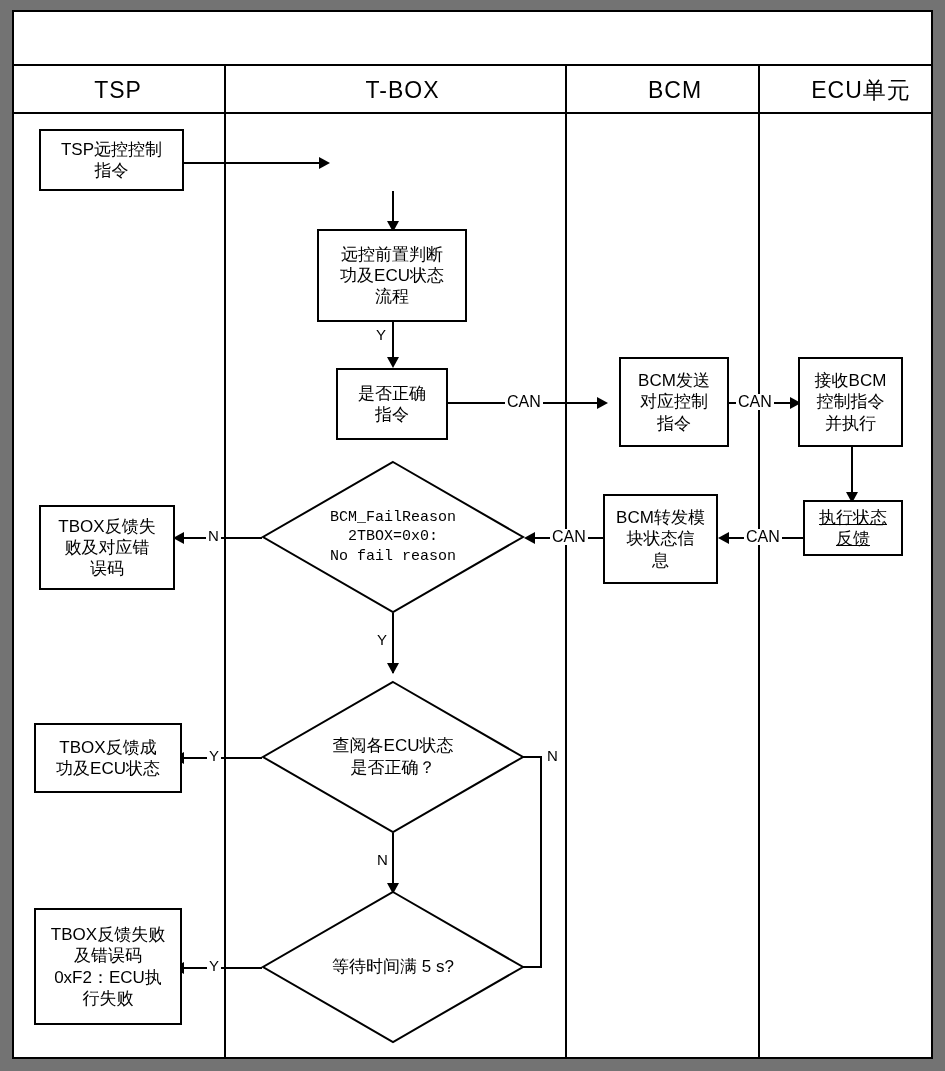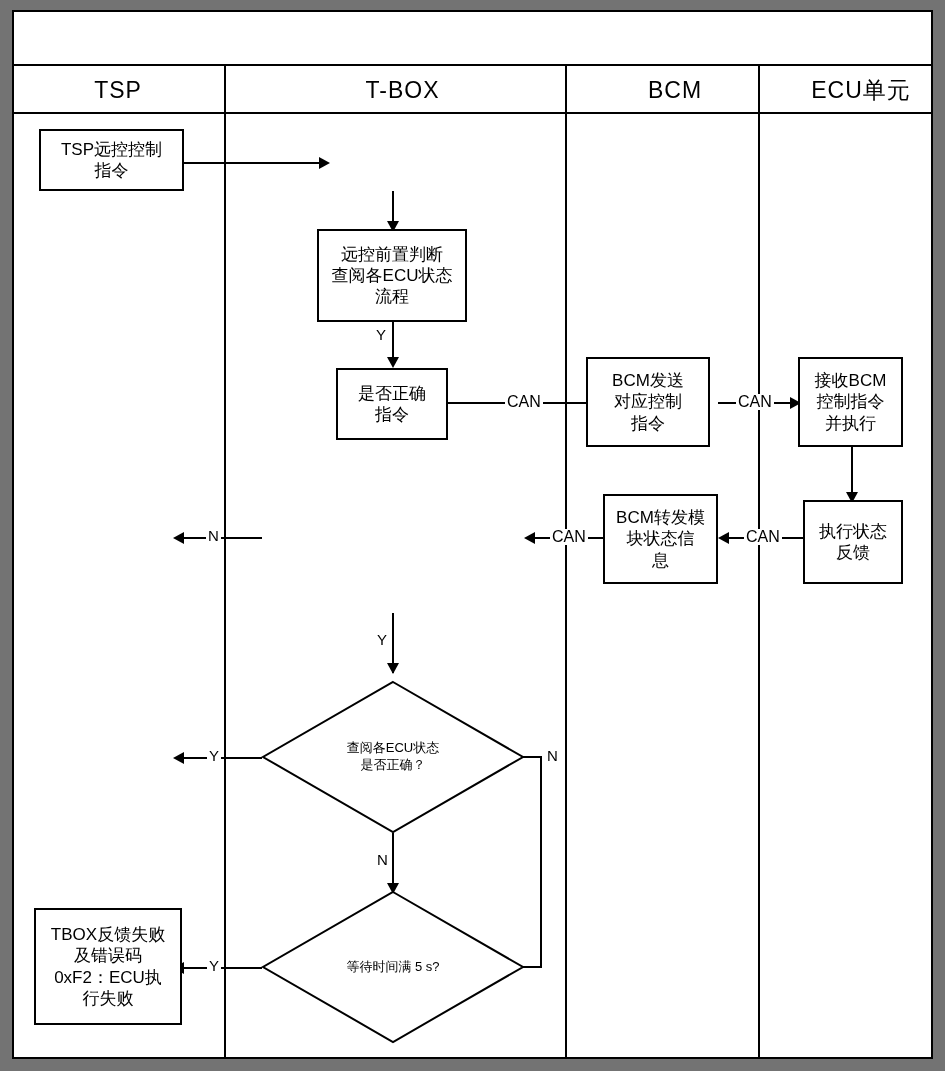--- a/index.html
+++ b/index.html
@@ -77,21 +77,21 @@
   }
   .diamond-wrap svg { display: block; overflow: visible; }
   .diamond-label {
     position: absolute;
     left: 0; top: 0;
     width: 100%; height: 100%;
     display: flex;
     align-items: center;
     justify-content: center;
     text-align: center;
-    font-size: 13px;
+    font-size: 17px;
     line-height: 1.3;
     color: #000;
     white-space: pre-line;
     pointer-events: none;
   }
   .diamond-label.mono {
     font-family: "Liberation Mono", "DejaVu Sans Mono", monospace;
     font-size: 15px;
   }
   
@@ -207,59 +207,72 @@
   <div class="edge-label" style="left:207px;top:958px;">Y</div>
 
   <div class="conn h" style="left:522px;top:756px;width:20px;"></div>
   <div class="conn v" style="left:540px;top:756px;height:212px;"></div>
   <div class="conn h" style="left:522px;top:966px;width:20px;"></div>
   <div class="edge-label" style="left:545px;top:748px;">N</div>
 
   <div class="node" style="left:39px;top:129px;width:145px;height:62px;">TSP远控控制
 指令</div>
 
-
+  <div class="node" style="left:39px;top:505px;width:136px;height:85px;">TBOX反馈失
+败及对应错
+误码</div>
+
+  <div class="node" style="left:34px;top:723px;width:148px;height:70px;">TBOX反馈成
+功及ECU状态</div>
 
   <div class="node" style="left:34px;top:908px;width:148px;height:117px;">TBOX反馈失败
 及错误码
 0xF2：ECU执
 行失败</div>
 
 
   <div class="node" style="left:317px;top:229px;width:150px;height:93px;">远控前置判断
-查阅各ECU状态
+功及ECU状态
 流程</div>
 
   <div class="node" style="left:336px;top:368px;width:112px;height:72px;">是否正确
 指令</div>
 
+  <div class="diamond-wrap" style="left:262px;top:461px;width:262px;height:152px;">
+    <svg width="262" height="152" viewBox="0 0 262 152">
+      <polygon points="131,1 261,76 131,151 1,76" fill="#ffffff" stroke="#000000" stroke-width="2"></polygon>
+    </svg>
+    <div class="diamond-label mono">BCM_FailReason
+2TBOX=0x0:
+No fail reason</div>
+  </div>
 
   <div class="diamond-wrap" style="left:262px;top:681px;width:262px;height:152px;">
     <svg width="262" height="152" viewBox="0 0 262 152">
       <polygon points="131,1 261,76 131,151 1,76" fill="#ffffff" stroke="#000000" stroke-width="2"></polygon>
     </svg>
     <div class="diamond-label">查阅各ECU状态
 是否正确？</div>
   </div>
 
   <div class="diamond-wrap" style="left:262px;top:891px;width:262px;height:152px;text-decoration:underline;">
     <svg width="262" height="152" viewBox="0 0 262 152">
       <polygon points="131,1 261,76 131,151 1,76" fill="#ffffff" stroke="#000000" stroke-width="2"></polygon>
     </svg>
     <div class="diamond-label">等待时间满 5 s?</div>
   </div>
 
-  <div class="node" style="left:586px;top:357px;width:124px;height:90px;">BCM发送
+  <div class="node" style="left:619px;top:357px;width:110px;height:90px;">BCM发送
 对应控制
 指令</div>
 
   <div class="node" style="left:603px;top:494px;width:115px;height:90px;">BCM转发模
 块状态信
 息</div>
 
   <div class="node" style="left:798px;top:357px;width:105px;height:90px;">接收BCM
 控制指令
 并执行</div>
 
-  <div class="node" style="left:803px;top:500px;width:100px;height:84px;">执行状态
+  <div class="node" style="left:803px;top:500px;width:100px;height:56px;text-decoration:underline;">执行状态
 反馈</div>
 
 </div>
 
 </body></html>

